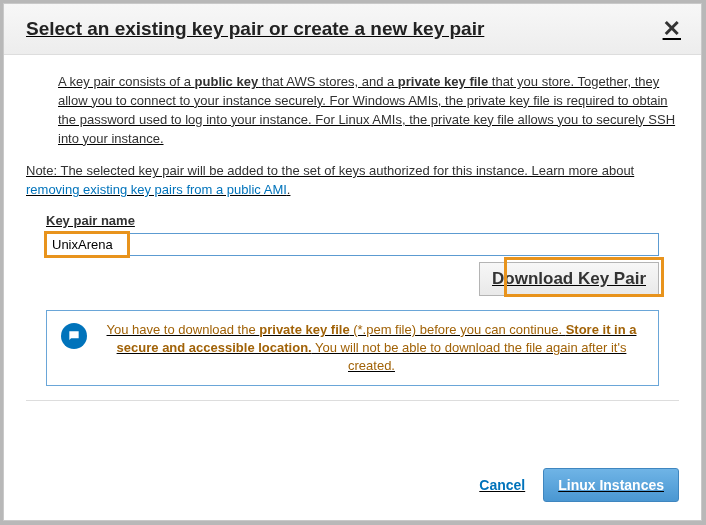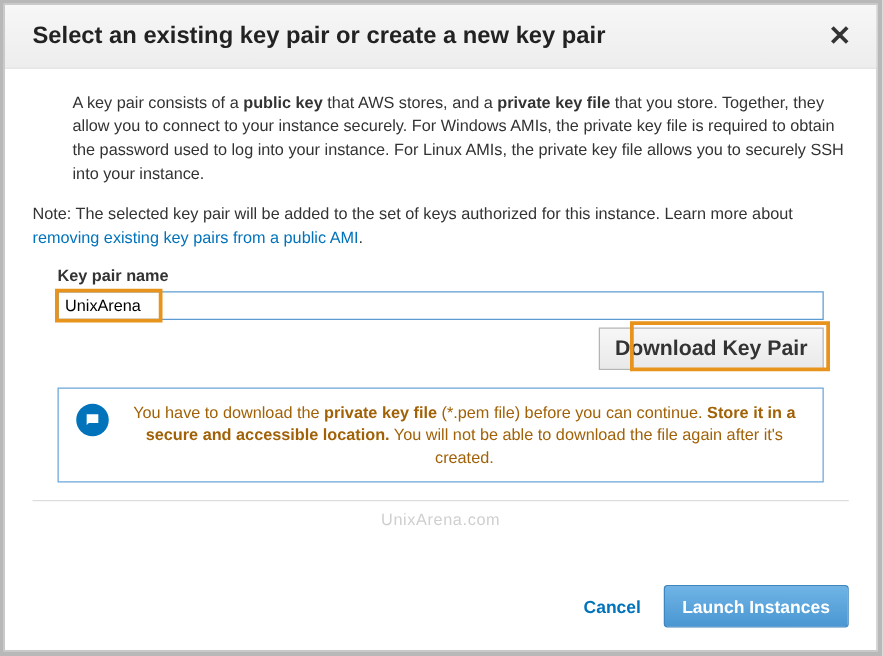--- a/index.html
+++ b/index.html
@@ -11,20 +11,21 @@
     overflow: hidden;
     padding: 3px 4px 4px 3px;
   }
   .modal {
     background: #fff;
     width: 100%;
     height: 100%;
     border: 1px solid #c9c9c9;
     display: flex;
     flex-direction: column;
+    text-decoration: underline;
   }
   .modal-header {
     background: linear-gradient(#f7f7f7, #ededed);
     border-bottom: 1px solid #ddd;
     padding: 14px 20px 14px 22px;
     display: flex;
     align-items: center;
     justify-content: space-between;
   }
   .modal-title {
@@ -217,20 +218,19 @@
             <circle cx="12" cy="10" r="1.3"></circle>
             <circle cx="15" cy="10" r="1.3"></circle>
           </svg>
       </div>
       <div class="info-text">
         <span>You have to download the </span><b>private key file</b><span> (*.pem file) before you can continue. </span><b>Store it in a secure and accessible location.</b><span> You will not be able to download the file again after it's created.</span>
       </div>
     </div>
 
     <hr class="divider">
-    <div class="watermark">UnixArena.com</div>
   </div>
 
   <div class="modal-footer">
     <button class="cancel-link">Cancel</button>
-    <button class="launch-btn">Launch Instances</button>
+    <button class="launch-btn">Linux Instances</button>
   </div>
 </div>
 
 </body></html>

